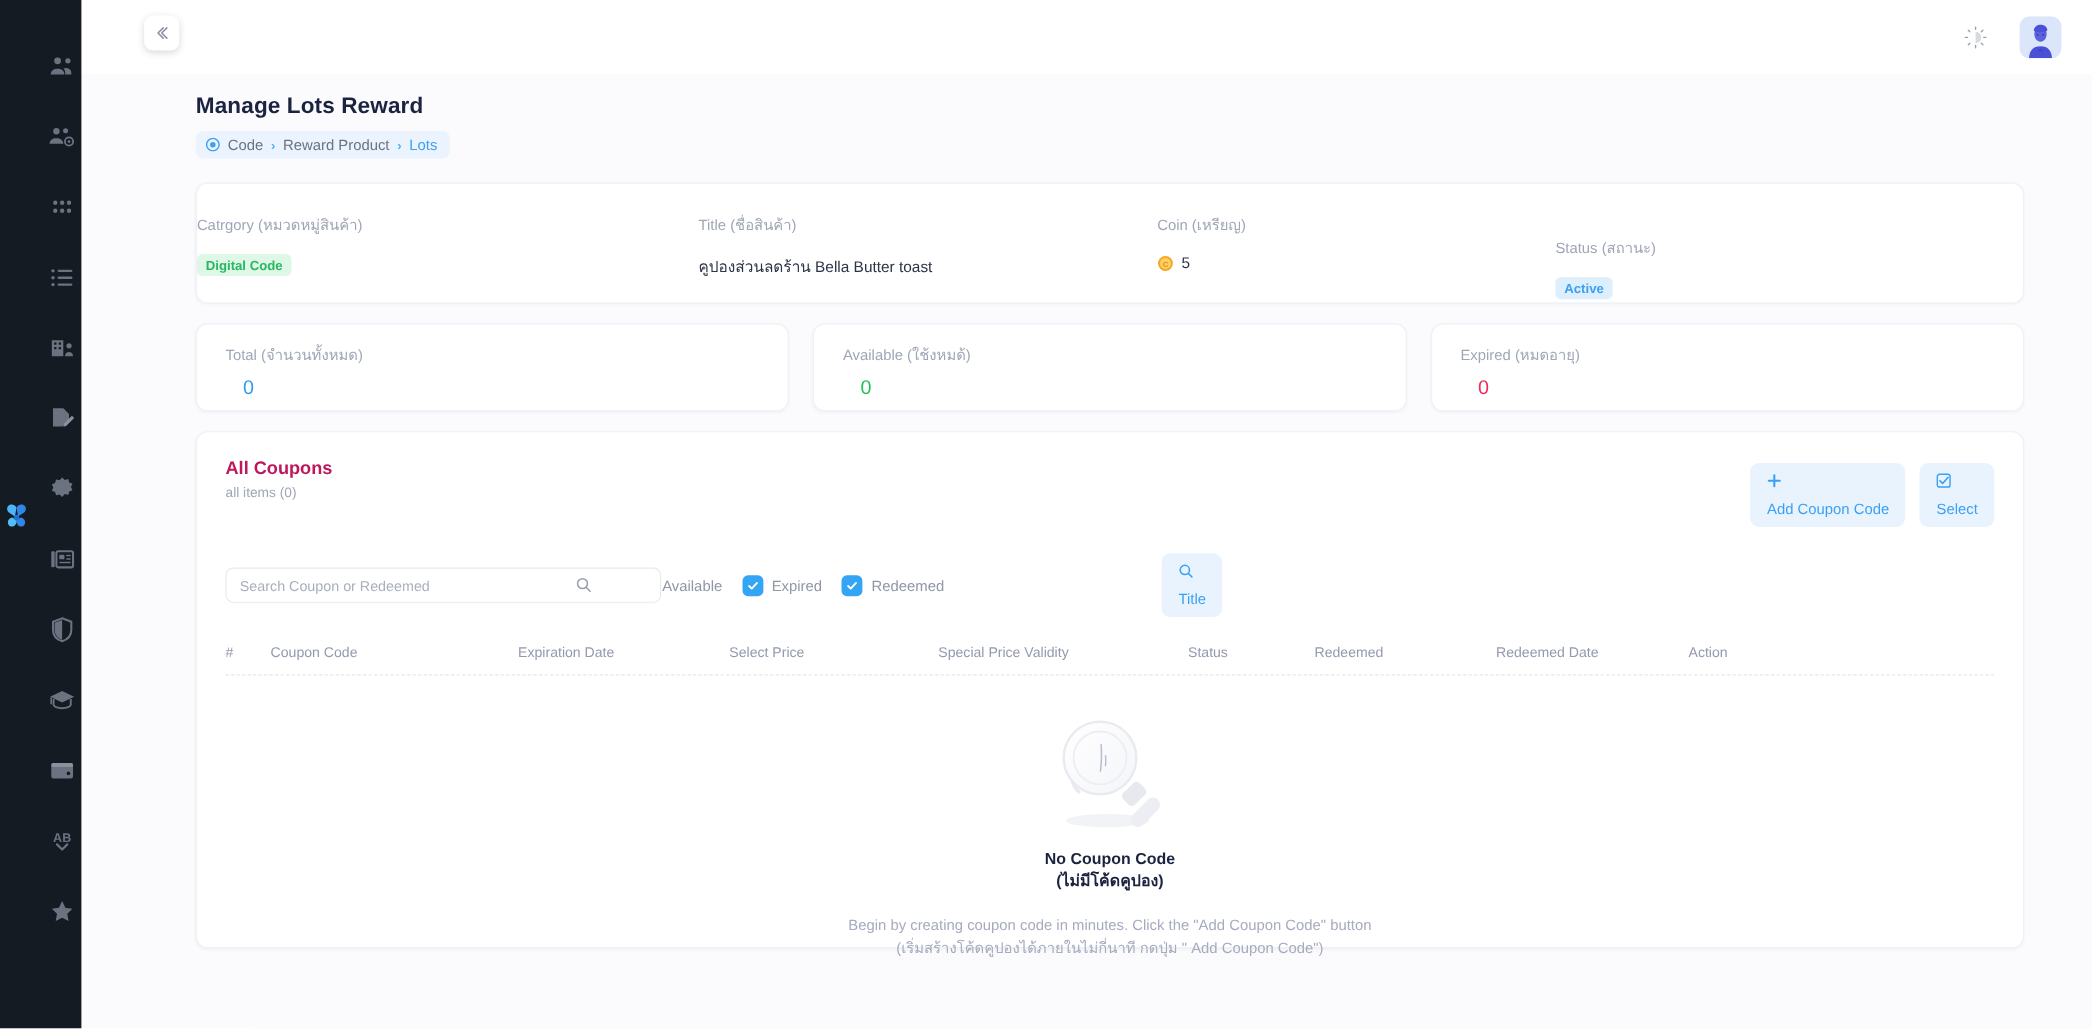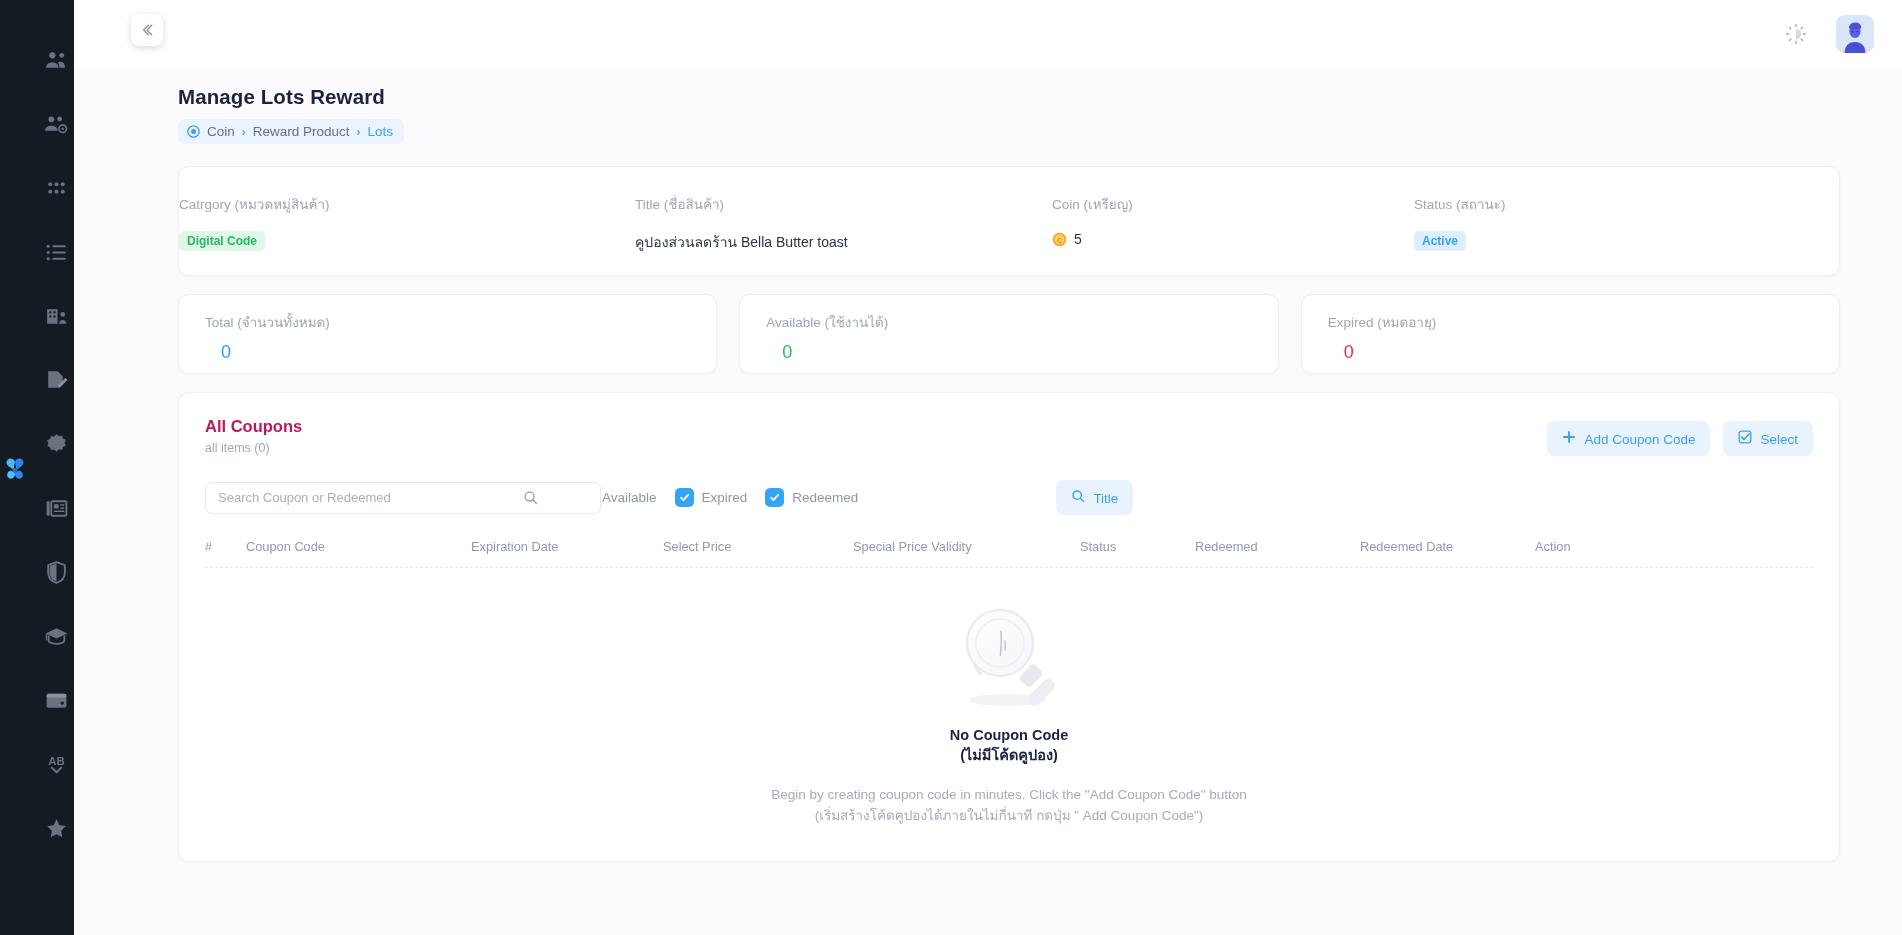--- a/index.html
+++ b/index.html
@@ -98,21 +98,21 @@
   }
   .info-card {
     margin-top: 22px; height: 110px;
     display: flex; align-items: flex-start;
     padding: 26px 0 0 0;
   }
   .info-col { padding-left: 26px; }
   .info-col.c1 { width: 443px; }
   .info-col.c2 { width: 430px; padding-left: 0; }
   .info-col.c3 { width: 362px; padding-left: 0; }
-  .info-col.c4 { flex: 1; padding-left: 0; }
+  .info-col.c4 { flex: 1; padding-left: 0; margin-top: 21px; }
   .info-label { font-size: 13.5px; color: #9fa6b6; margin-bottom: 16px; }
   .info-value { font-size: 14px; color: #2d3446; }
 
   .pill { display: inline-block; font-size: 12px; font-weight: bold; border-radius: 5px; padding: 3px 8px; }
   .pill-green { background: #dff7e6; color: #28b861; }
   .pill-blue  { background: #ddeefd; color: #3ba0f4; }
 
   .coin-row { display: flex; align-items: center; gap: 7px; }
   .coin-icon { width: 15px; height: 15px; }
 
@@ -127,22 +127,22 @@
 
   
   .coupons-card { margin-top: 18px; height: 470px; padding: 24px 26px 0 26px; position: relative; }
   .coupons-head { display: flex; align-items: flex-start; justify-content: space-between; }
   .coupons-title { font-size: 16.5px; font-weight: bold; color: #be185d; }
   .coupons-sub { font-size: 12.5px; color: #9fa6b6; margin-top: 5px; }
   .head-actions { display: flex; gap: 13px; padding-top: 4px; }
   .btn-soft {
     background: #e9f3fe; color: #3ba0f4; border: none;
     border-radius: 8px; font-size: 13.5px;
-    padding: 9px 15px; display: inline-flex; align-items: flex-end; gap: 8px;
-    cursor: pointer; font-family: "Liberation Sans", sans-serif;
+    padding: 9px 15px; display: inline-flex; align-items: flex-start; gap: 8px;
+    cursor: pointer; font-family: "Liberation Sans", sans-serif; flex-direction: column;
   }
   .btn-soft svg { width: 14px; height: 14px; }
 
   
   .filter-row { display: flex; align-items: center; margin-top: 24px; }
   .search-wrap { position: relative; width: 344px; }
   .search-input {
     width: 396px; height: 32px;
     border: 1px solid #e6e9ef; border-radius: 7px;
     padding: 0 34px 0 12px; font-size: 13px; color: #2d3446;
@@ -342,21 +342,21 @@
 
       <h1 class="page-title">Manage Lots Reward</h1>
 
       <div class="breadcrumb">
         <span class="bc-dot">
           <svg viewBox="0 0 16 16">
               <circle cx="8" cy="8" r="7" fill="none" stroke="#3ba0f4" stroke-width="1.6"></circle>
               <circle cx="8" cy="8" r="3.1" fill="#3ba0f4"></circle>
             </svg>
         </span>
-        <span class="bc-link">Coin</span>
+        <span class="bc-link">Code</span>
         <span class="bc-sep">›</span>
         <span class="bc-link">Reward Product</span>
         <span class="bc-sep">›</span>
         <span class="bc-current">Lots</span>
       </div>
 
       
       <section class="card info-card">
         <div class="info-col c2">
           <div class="info-label">Catrgory (หมวดหมู่สินค้า)</div>
@@ -385,21 +385,21 @@
         </div>
       </section>
 
       
       <section class="stats-row">
         <div class="card stat-card">
           <div class="stat-label">Total (จำนวนทั้งหมด)</div>
           <div class="stat-value v-blue">0</div>
         </div>
         <div class="card stat-card">
-          <div class="stat-label">Available (ใช้งานได้)</div>
+          <div class="stat-label">Available (ใช้งหมด้)</div>
           <div class="stat-value v-green">0</div>
         </div>
         <div class="card stat-card">
           <div class="stat-label">Expired (หมดอายุ)</div>
           <div class="stat-value v-red">0</div>
         </div>
       </section>
 
       
       <section class="card coupons-card">

